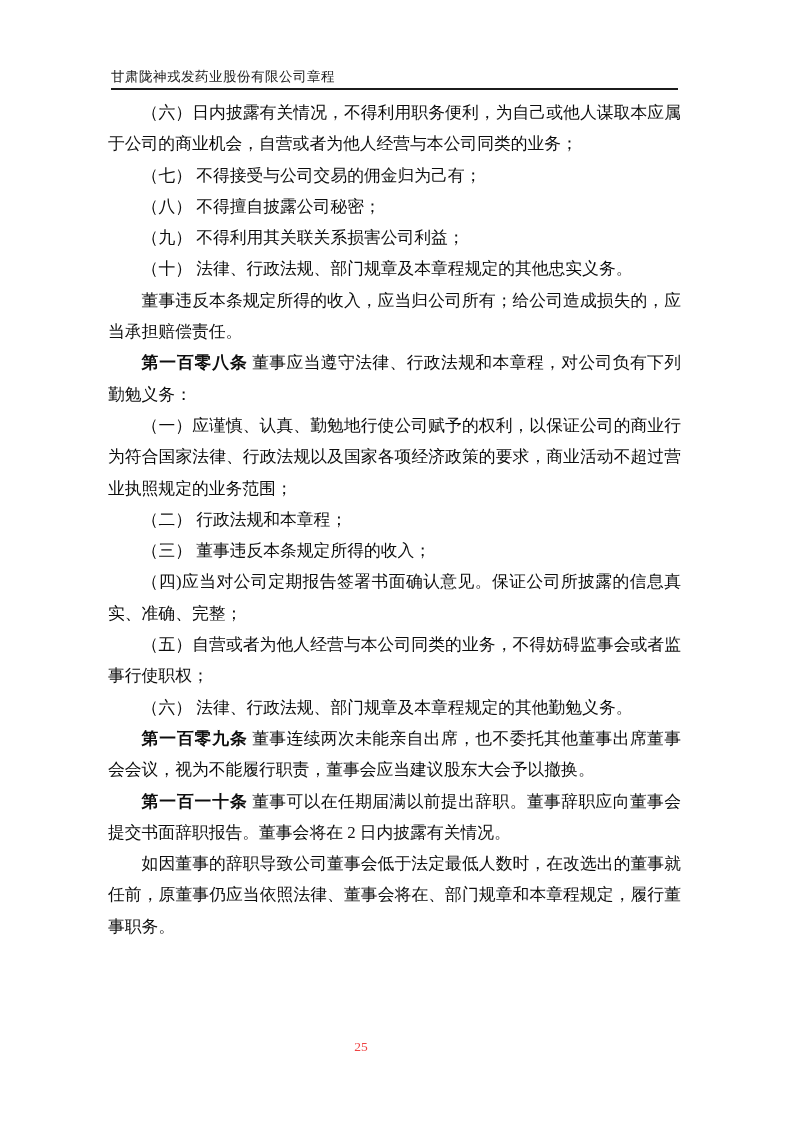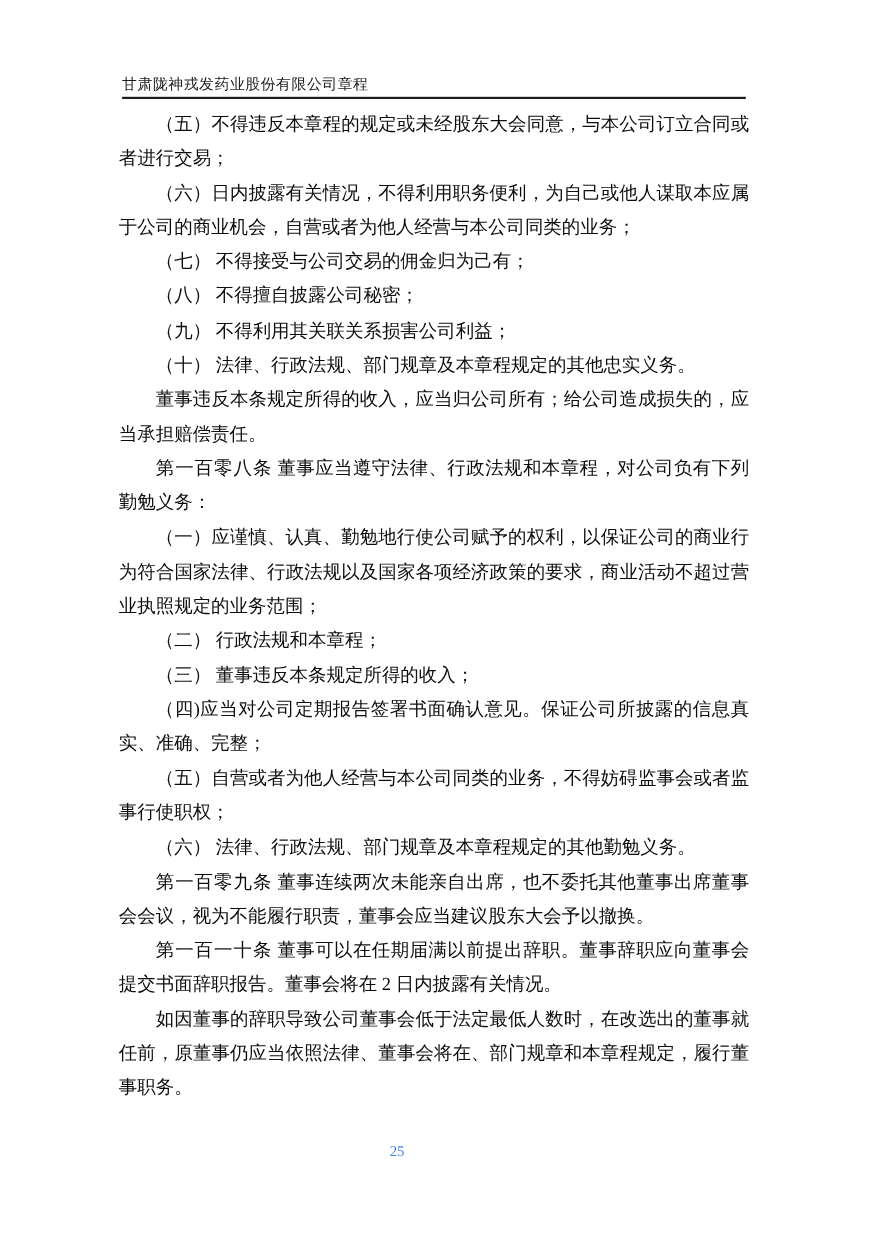--- a/index.html
+++ b/index.html
@@ -38,44 +38,43 @@
     line-height: 31.3px;
     text-align: justify;
     color: #0d0d0d;
   }
   .doc-body p {
     margin: 0;
     padding: 0;
     text-indent: 33.6px;
   }
   .doc-body p b.article-no {
-    font-weight: 400;
+    font-weight: 700;
     letter-spacing: 0.5px;
   }
   .page-footer {
     position: absolute;
     left: 0;
     top: 1039px;
     width: 722px;
     text-align: center;
     font-size: 13.5px;
-    color: #3b82f6;
+    color: #ef4444;
   }
 </style>
 </head>
 <body>
 
 <div class="page">
 
   <div class="page-header">
     <span>甘肃陇神戎发药业股份有限公司章程</span>
   </div>
 
   <div class="doc-body" id="doc-body">
-      <p>（五）不得违反本章程的规定或未经股东大会同意，与本公司订立合同或者进行交易；</p>
       <p>（六）日内披露有关情况，不得利用职务便利，为自己或他人谋取本应属于公司的商业机会，自营或者为他人经营与本公司同类的业务；</p>
       <p>（七） 不得接受与公司交易的佣金归为己有；</p>
       <p>（八） 不得擅自披露公司秘密；</p>
       <p>（九） 不得利用其关联关系损害公司利益；</p>
       <p>（十） 法律、行政法规、部门规章及本章程规定的其他忠实义务。</p>
       <p>董事违反本条规定所得的收入，应当归公司所有；给公司造成损失的，应当承担赔偿责任。</p>
       <p><b class="article-no">第一百零八条</b> 董事应当遵守法律、行政法规和本章程，对公司负有下列勤勉义务：</p>
       <p>（一）应谨慎、认真、勤勉地行使公司赋予的权利，以保证公司的商业行为符合国家法律、行政法规以及国家各项经济政策的要求，商业活动不超过营业执照规定的业务范围；</p>
       <p>（二） 行政法规和本章程；</p>
       <p>（三） 董事违反本条规定所得的收入；</p>

